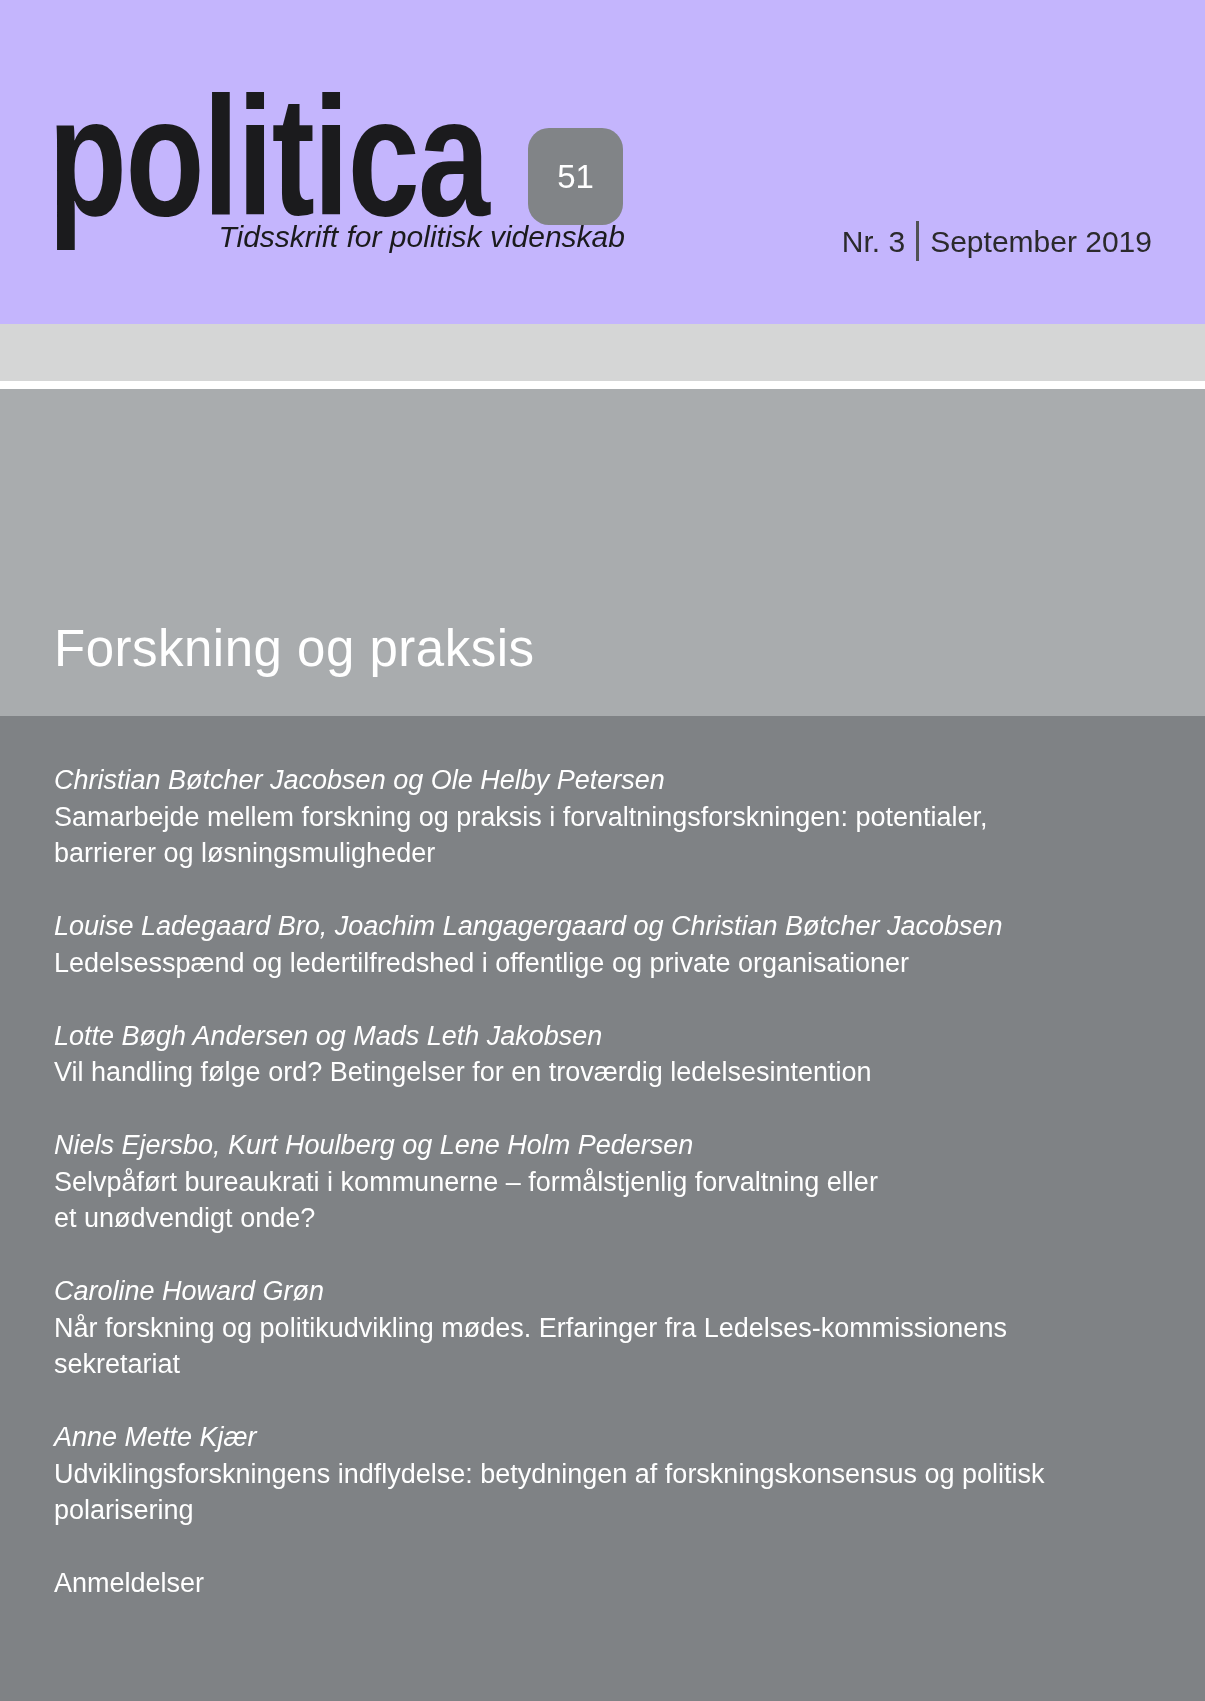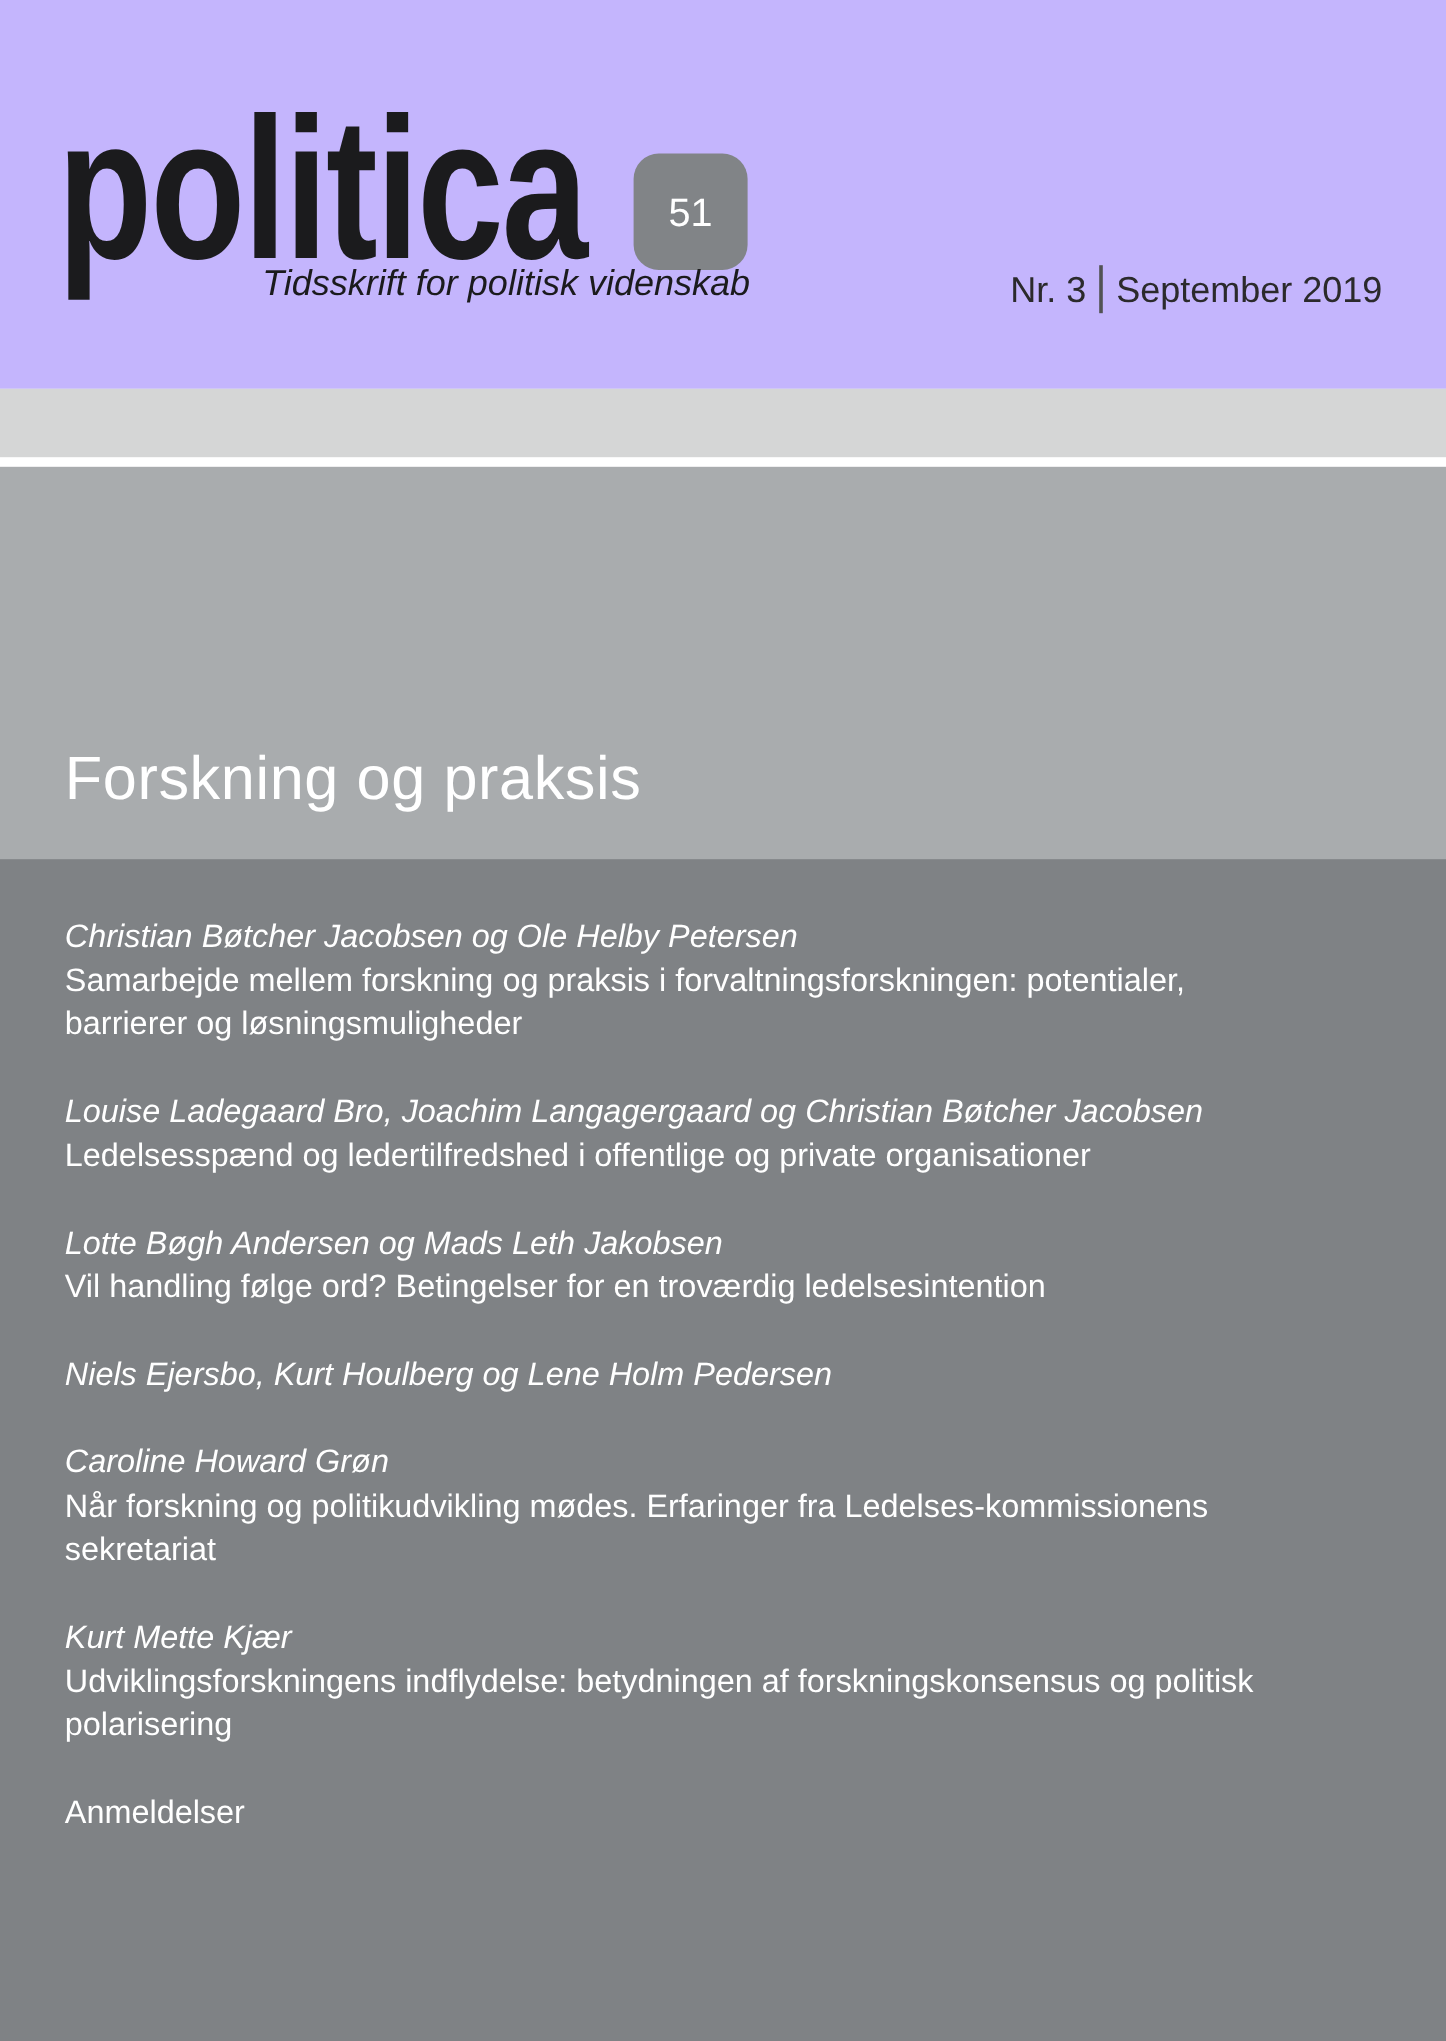--- a/index.html
+++ b/index.html
@@ -154,28 +154,30 @@
       <li class="entry">
         <div class="authors">Louise Ladegaard Bro, Joachim Langagergaard og Christian Bøtcher Jacobsen</div>
         <div class="title">Ledelsesspænd og ledertilfredshed i offentlige og private organisationer</div>
       </li>
       <li class="entry">
         <div class="authors">Lotte Bøgh Andersen og Mads Leth Jakobsen</div>
         <div class="title">Vil handling følge ord? Betingelser for en troværdig ledelsesintention</div>
       </li>
       <li class="entry">
         <div class="authors">Niels Ejersbo, Kurt Houlberg og Lene Holm Pedersen</div>
+        <div class="title">Selvpåført bureaukrati i kommunerne – formålstjenlig forvaltning eller
+et unødvendigt onde?</div>
       </li>
       <li class="entry">
         <div class="authors">Caroline Howard Grøn</div>
         <div class="title">Når forskning og politikudvikling mødes. Erfaringer fra Ledelses-kommissionens
 sekretariat</div>
       </li>
       <li class="entry">
-        <div class="authors">Kurt Mette Kjær</div>
+        <div class="authors">Anne Mette Kjær</div>
         <div class="title">Udviklingsforskningens indflydelse: betydningen af forskningskonsensus og politisk
 polarisering</div>
       </li>
       <li class="entry">
         <div class="title">Anmeldelser</div>
       </li>
     </ol>
   </section>
 
 </div>

